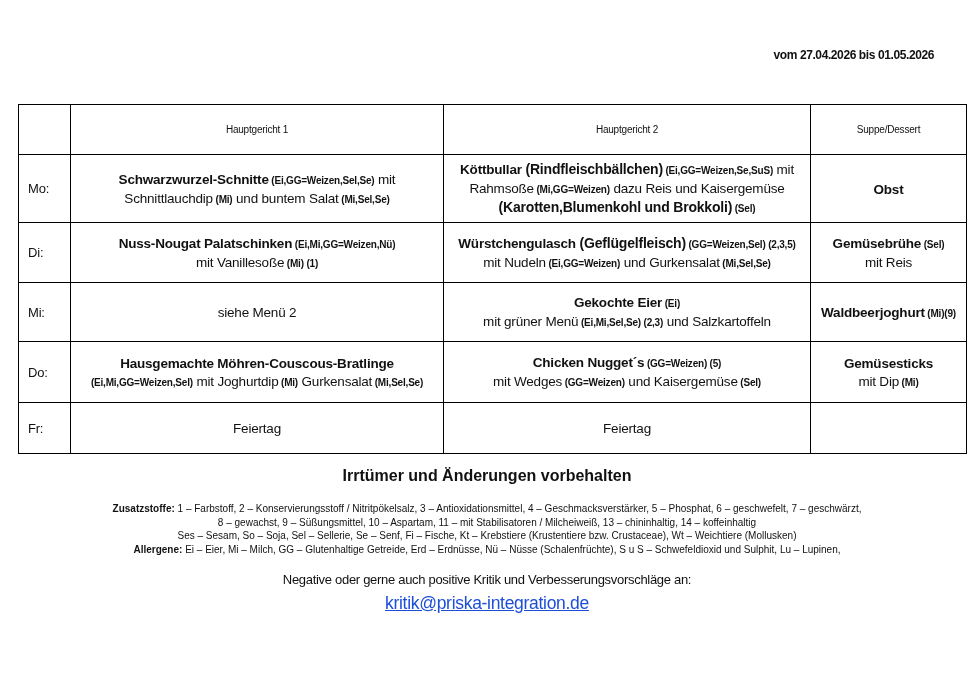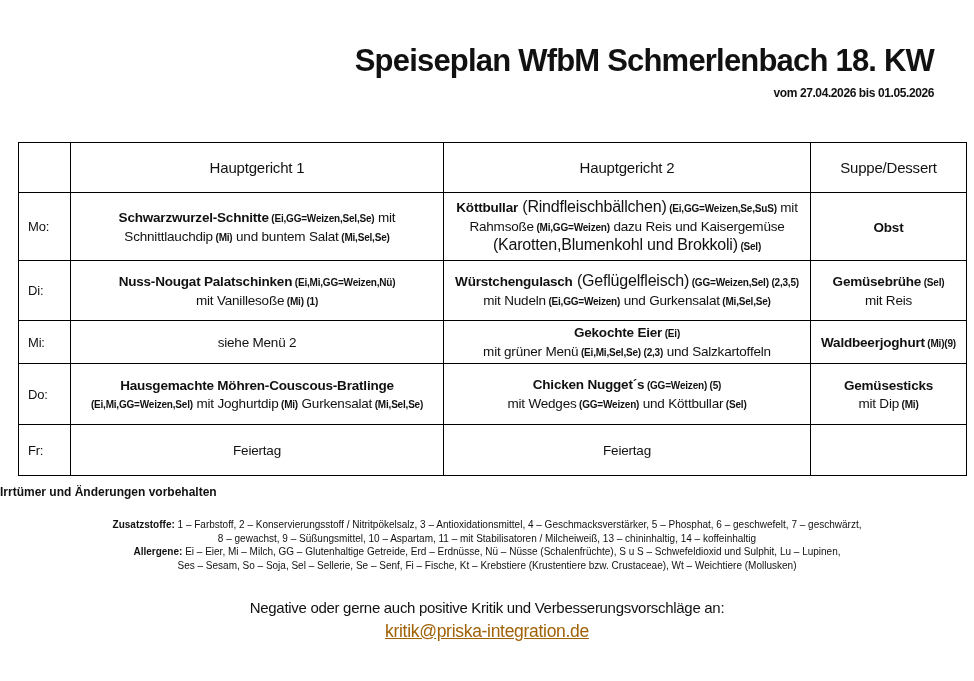--- a/index.html
+++ b/index.html
@@ -42,76 +42,75 @@
     letter-spacing: -0.2px;
     overflow: hidden;
   }
   col.w-day { width: 52px; }
   col.w-h1  { width: 373px; }
   col.w-h2  { width: 367px; }
   col.w-des { width: 156px; }
   thead tr { height: 50px; }
   tbody tr:nth-child(1) { height: 68px; }
   tbody tr:nth-child(2) { height: 60px; }
-  tbody tr:nth-child(3) { height: 43px; padding-left: 16px; }
+  tbody tr:nth-child(3) { height: 59px; padding-left: 16px; }
   tbody tr:nth-child(4) { height: 61px; }
   tbody tr:nth-child(5) { height: 51px; }
   .menu-table th {
     font-weight: 400;
-    font-size: 15px;
+    font-size: 10px;
     text-align: center;
   }
   td.cell-day {
     font-size: 13px;
     text-align: left;
     padding-left: 9px;
   }
   td.cell-dish { text-align: center; padding: 2px 4px; }
   .cell-line { line-height: 17px; }
   .seg-b { font-size: 13.5px; font-weight: 700; }
   .seg-r { font-size: 13.5px; font-weight: 400; }
-  .seg-m { font-size: 16px;   font-weight: 400; }
+  .seg-m { font-size: 14px;   font-weight: 700; }
   .seg-s { font-size: 10px;   font-weight: 700; }
   
   .notice {
-    margin-top: 9px;
-    text-align: left;
-    font-size: 12px;
+    margin-top: 15px;
+    text-align: center;
+    font-size: 16px;
     font-weight: 700;
     line-height: 14px;
   }
   .legal {
     margin-top: 19px;
     text-align: center;
     font-size: 10px;
     line-height: 13.5px;
   }
   .legal b { font-weight: 700; }
   .feedback {
-    margin-top: 24px;
-    text-align: center;
-    font-size: 15px;
+    margin-top: 12px;
+    text-align: center;
+    font-size: 13px;
     letter-spacing: -0.3px;
     line-height: 23px;
   }
   .email {
     display: inline-block;
     text-decoration: underline;
     font-size: 17.5px;
     letter-spacing: -0.3px;
     line-height: 24px;
-    color: #a16207;
+    color: #1d4ed8;
     cursor: pointer;
   }
 </style>
 </head>
 <body>
 
 <div class="doc-header">
-  <div class="doc-title">Speiseplan WfbM Schmerlenbach 18. KW</div>
   <div class="doc-subtitle">vom 27.04.2026 bis 01.05.2026</div>
 </div>
 
 <table class="menu-table">
   <colgroup>
     <col class="w-day">
       <col class="w-h1">
       <col class="w-h2">
       <col class="w-des">
   </colgroup>
@@ -168,21 +167,21 @@
         </td>
       </tr>
       <tr>
         <td class="cell-day">Do:</td>
         <td class="cell-dish">
           <div class="cell-line"><span class="seg-b">Hausgemachte Möhren-Couscous-Bratlinge</span></div>
           <div class="cell-line"><span class="seg-s">(Ei,Mi,GG=Weizen,Sel)</span><span class="seg-r"> mit Joghurtdip</span><span class="seg-s"> (Mi)</span><span class="seg-r"> Gurkensalat</span><span class="seg-s"> (Mi,Sel,Se)</span></div>
         </td>
         <td class="cell-dish">
           <div class="cell-line"><span class="seg-b">Chicken Nugget´s</span><span class="seg-s"> (GG=Weizen) (5)</span></div>
-          <div class="cell-line"><span class="seg-r">mit Wedges</span><span class="seg-s"> (GG=Weizen)</span><span class="seg-r"> und Köttbullar</span><span class="seg-s"> (Sel)</span></div>
+          <div class="cell-line"><span class="seg-r">mit Wedges</span><span class="seg-s"> (GG=Weizen)</span><span class="seg-r"> und Kaisergemüse</span><span class="seg-s"> (Sel)</span></div>
         </td>
         <td class="cell-dish">
           <div class="cell-line"><span class="seg-b">Gemüsesticks</span></div>
           <div class="cell-line"><span class="seg-r">mit Dip</span><span class="seg-s"> (Mi)</span></div>
         </td>
       </tr>
       <tr>
         <td class="cell-day">Fr:</td>
         <td class="cell-dish">
           <div class="cell-line"><span class="seg-r">Feiertag</span></div>
@@ -193,20 +192,20 @@
         <td class="cell-dish"></td>
       </tr>
     </tbody>
 </table>
 
 <div class="notice">Irrtümer und Änderungen vorbehalten</div>
 
 <div class="legal">
     <div><b>Zusatzstoffe:</b> 1 – Farbstoff, 2 – Konservierungsstoff / Nitritpökelsalz, 3 – Antioxidationsmittel, 4 – Geschmacksverstärker, 5 – Phosphat, 6 – geschwefelt, 7 – geschwärzt,</div>
     <div>8 – gewachst, 9 – Süßungsmittel, 10 – Aspartam, 11 – mit Stabilisatoren / Milcheiweiß, 13 – chininhaltig, 14 – koffeinhaltig</div>
+    <div>Ses – Sesam, So – Soja, Sel – Sellerie, Se – Senf, Fi – Fische, Kt – Krebstiere (Krustentiere bzw. Crustaceae), Wt – Weichtiere (Mollusken)</div>
     <div><b>Allergene:</b> Ei – Eier, Mi – Milch, GG – Glutenhaltige Getreide, Erd – Erdnüsse, Nü – Nüsse (Schalenfrüchte), S u S – Schwefeldioxid und Sulphit, Lu – Lupinen,</div>
-    <div>Ses – Sesam, So – Soja, Sel – Sellerie, Se – Senf, Fi – Fische, Kt – Krebstiere (Krustentiere bzw. Crustaceae), Wt – Weichtiere (Mollusken)</div>
   </div>
 
 <div class="feedback">Negative oder gerne auch positive Kritik und Verbesserungsvorschläge an:</div>
 <div style="text-align:center;">
   <span class="email">kritik@priska-integration.de</span>
 </div>
 
 </body></html>

